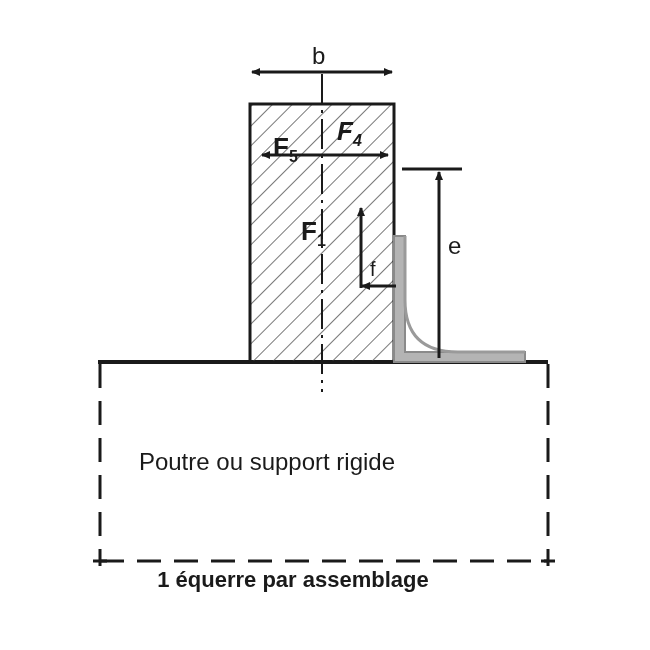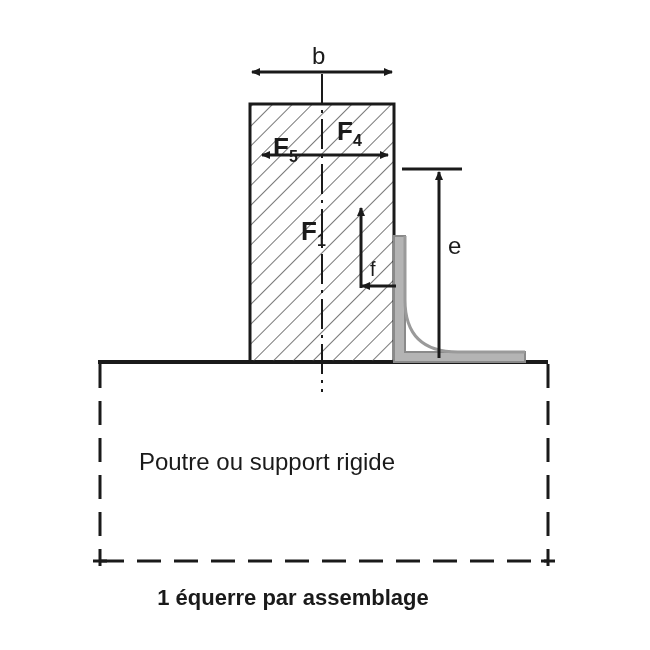--- a/index.html
+++ b/index.html
@@ -46,20 +46,21 @@
     left: 273px;
     top: 132px;
     font-size: 26px;
     font-weight: bold;
   }
   .lbl-F4 {
     left: 337px;
     top: 116px;
     font-size: 26px;
     font-weight: bold;
+    font-style: italic;
   }
   .lbl-F1 {
     left: 301px;
     top: 216px;
     font-size: 26px;
     font-weight: bold;
   }
   .sub {
     font-size: 16px;
     font-weight: bold;
@@ -67,21 +68,21 @@
   }
   .lbl-beam {
     left: 0;
     top: 448px;
     width: 534px;
     text-align: center;
     font-size: 24px;
   }
   .lbl-caption {
     left: 0;
-    top: 585px;
+    top: 567px;
     width: 586px;
     text-align: center;
     font-size: 22px;
     font-weight: bold;
   }
 </style>
 </head>
 <body>
 
 <div id="page">

